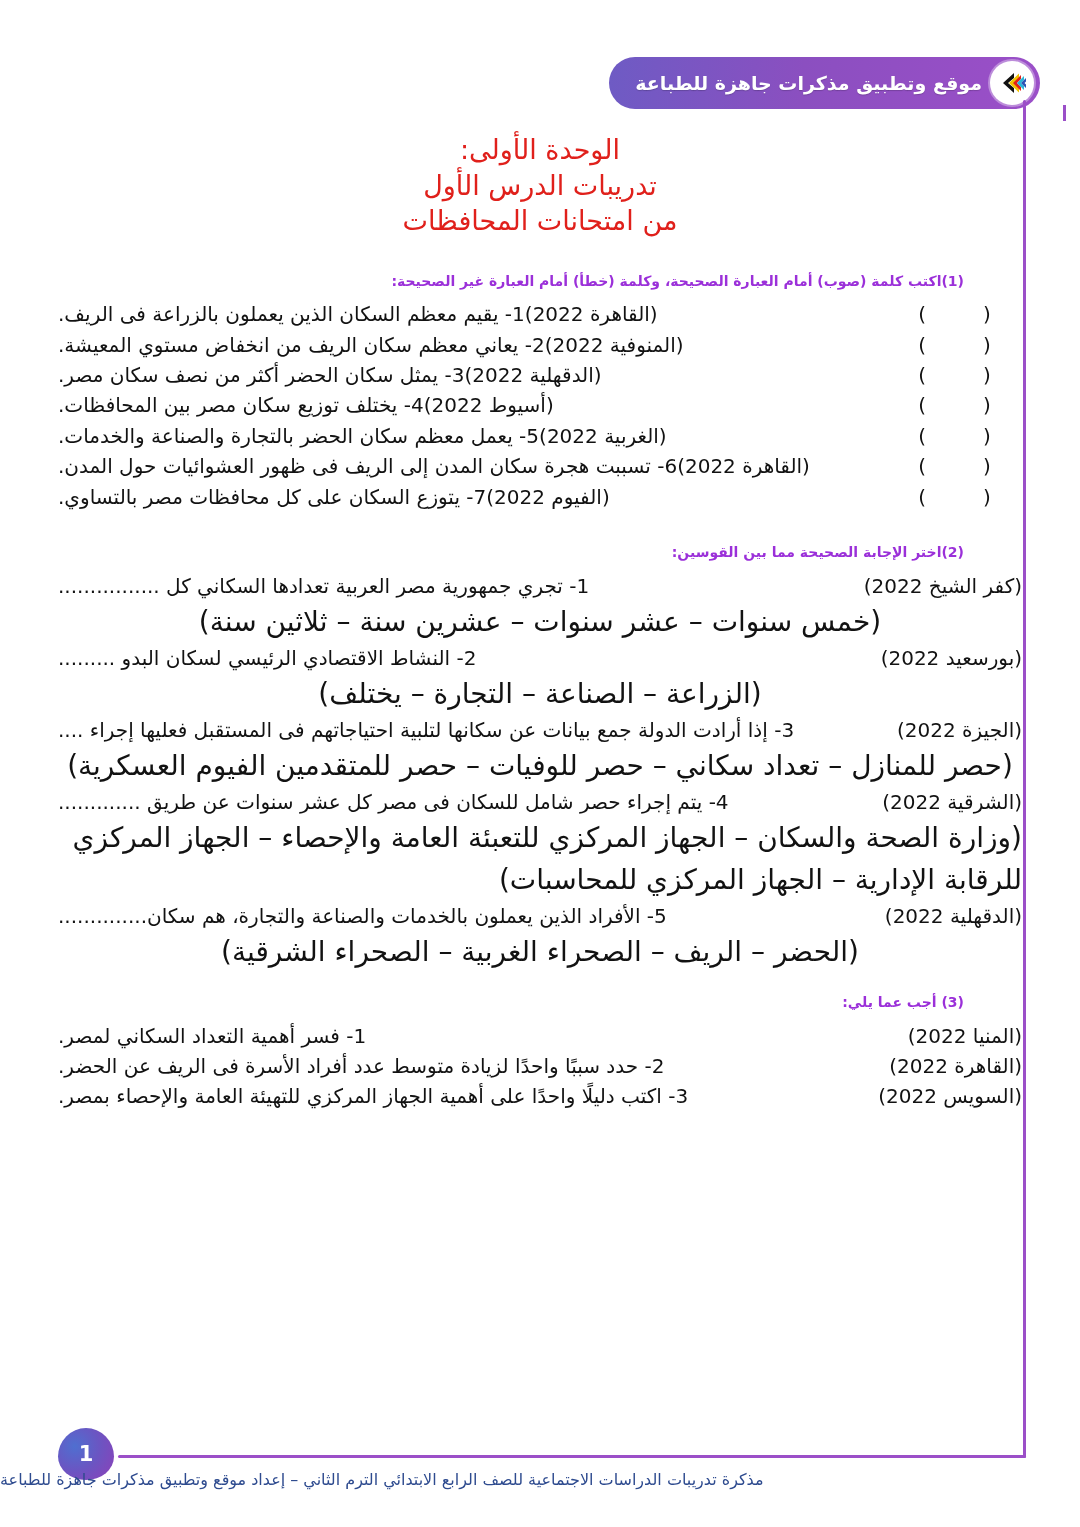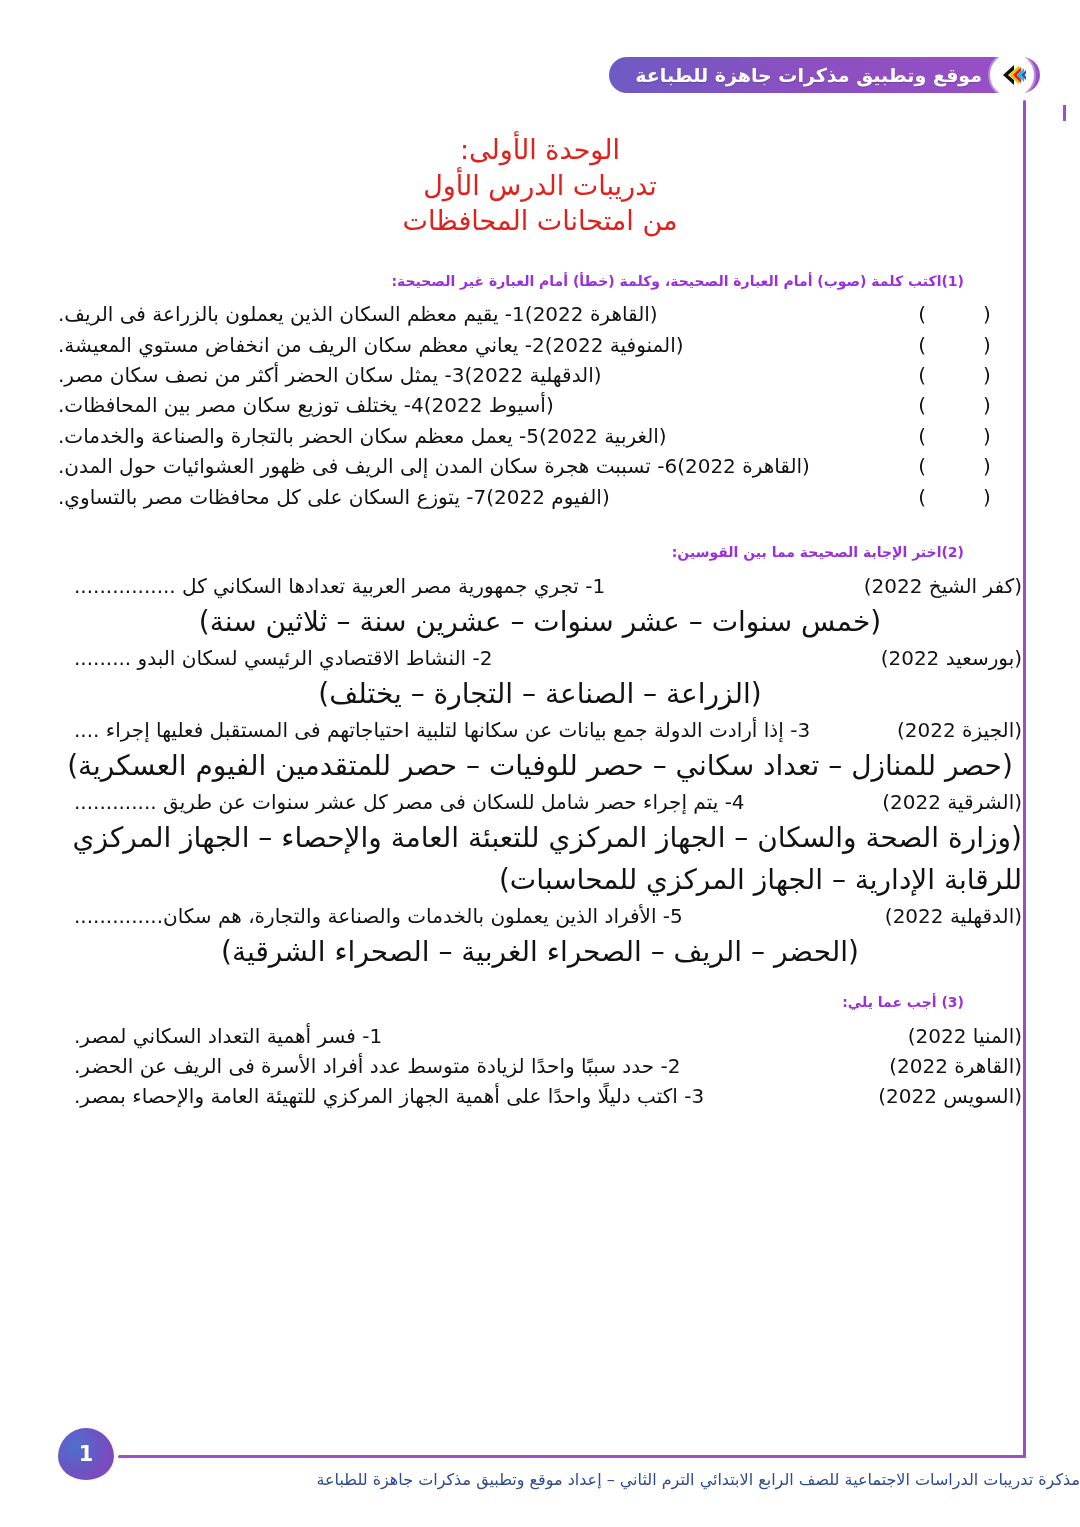--- a/index.html
+++ b/index.html
@@ -18,21 +18,21 @@
     background:#9B4FC8;border-radius:2px;
   }
   .frame-bottom{
     position:absolute;left:118px;top:1455px;width:908px;height:3px;
     background:#9B4FC8;border-radius:2px;
   }
 
   
   .brand{
     position:absolute;right:40px;top:57px;
-    height:36px;min-width:356px;
+    height:52px;min-width:356px;
     background:linear-gradient(95deg,#6E5BC4 0%,#8B4FC0 45%,#9B4FC8 100%);
     border-radius:26px;
     display:flex;align-items:center;justify-content:flex-start;
     padding:0 58px 0 26px;
     box-sizing:border-box;
   }
   .brand-text{
     color:#ffffff;font-size:19px;font-weight:bold;
     letter-spacing:.3px;white-space:nowrap;
     text-shadow:0 1px 1px rgba(0,0,0,.18);
@@ -87,21 +87,21 @@
     letter-spacing:3px;
   }
   .q-paren span{display:inline-block;}
   .gap{display:inline-block;width:54px;}
 
   
   .row2{
     display:flex;align-items:baseline;justify-content:space-between;
     font-size:20px;color:#121212;line-height:1.5;
   }
-  .row2 .txt{text-align:right;margin-left:16px;}
+  .row2 .txt{text-align:right;}
   .row2 .src{white-space:nowrap;padding-left:4px;margin-left:9px;}
   .options{
     font-size:28px;color:#121212;line-height:1.5;
     text-align:center;
   }
   .options.wrapline{text-align:right;padding-right:0;}
 
   .sp-sm{height:10px;}
   .sp-md{height:20px;}
   .sp-lg{height:30px;}
@@ -110,21 +110,21 @@
   .page-badge{
     position:absolute;left:58px;top:1428px;
     width:56px;height:52px;
     background:radial-gradient(circle at 30% 35%,#4F6FD0 0%,#6B55C2 48%,#8E3FB8 100%);
     border-radius:50% 50% 50% 50%/55% 55% 45% 45%;
     display:flex;align-items:center;justify-content:center;
     color:#ffffff;font-size:21px;font-weight:bold;
   }
   .footer-text{
     position:absolute;left:0;right:0;top:1470px;
-    text-align:right;
+    text-align:left;
     color:#2E4B8F;font-size:16px;
   }
 </style>
 </head>
 <body>
 
 <div class="page">
 
   <div class="brand">
     <span class="brand-text">موقع وتطبيق مذكرات جاهزة للطباعة</span>

